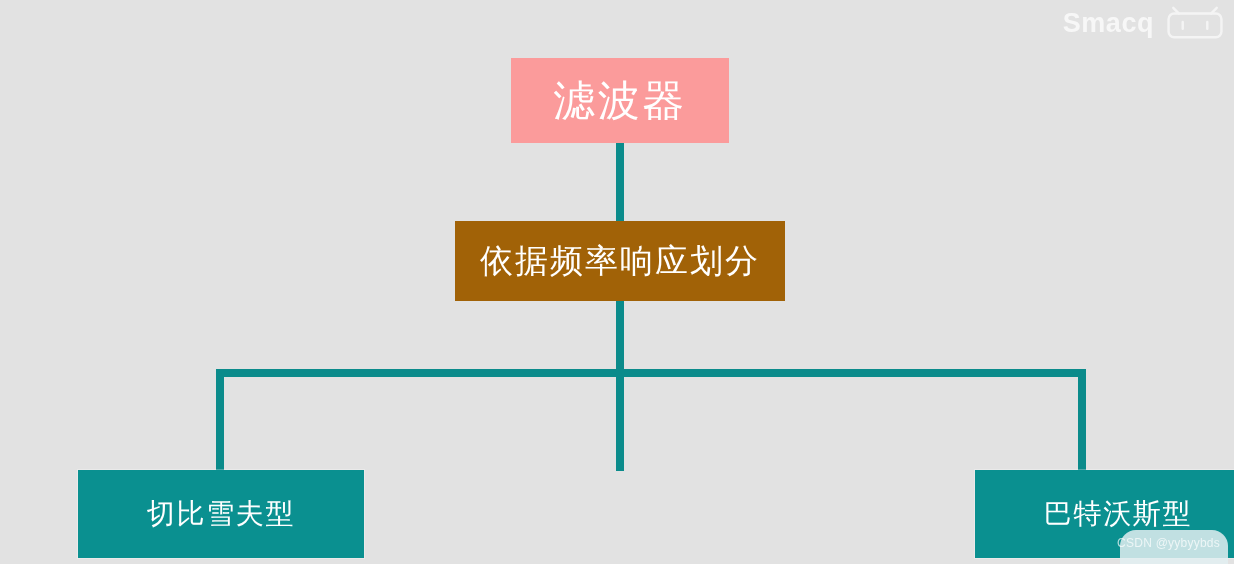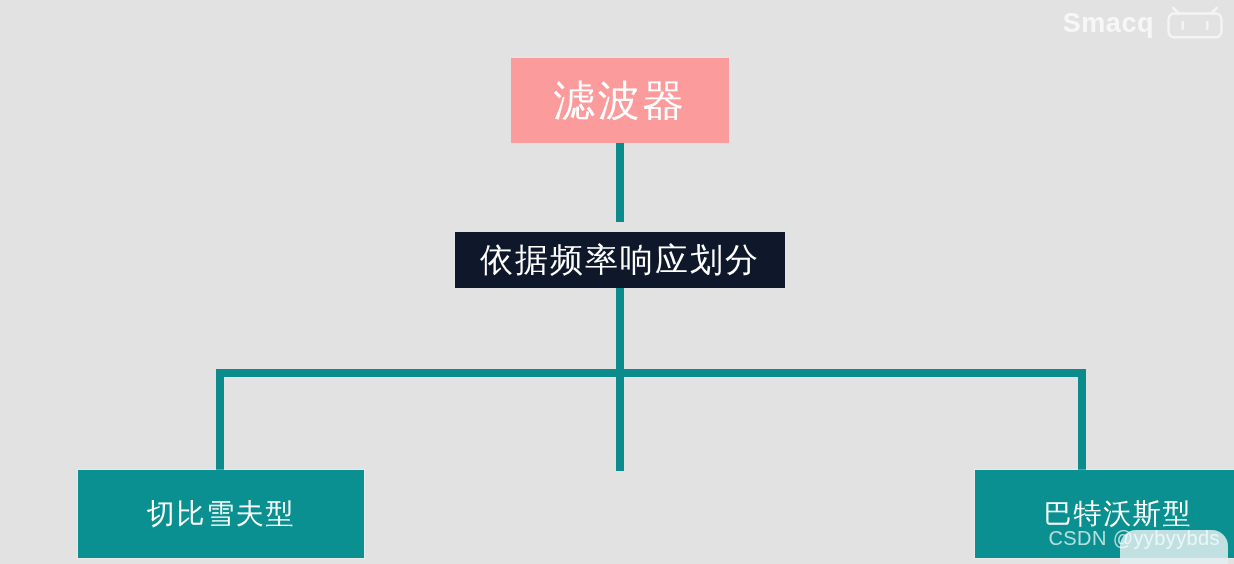--- a/index.html
+++ b/index.html
@@ -50,24 +50,23 @@
     width: 218px;
     height: 85px;
     background: #fb9b9b;
     font-size: 42px;
   }
 
   .node-criterion {
     left: 455px;
     top: 221px;
     width: 330px;
-    height: 56px;
-    background: #0f172a;
+    height: 80px;
+    background: #a16207;
     font-size: 33px;
-    margin-top: 11px;
   }
 
   .node-leaf {
     top: 470px;
     height: 88px;
     background: #0a9090;
     font-size: 28px;
     box-shadow: 0 0 0 1px rgba(255,255,255,0.28);
   }
   .node-leaf-1 { left: 78px;  width: 286px; }
@@ -92,21 +91,21 @@
   .wm-brand-logo {
     width: 62px;
     height: 34px;
     opacity: 0.62;
   }
   .wm-csdn {
     position: absolute;
     right: 14px;
     bottom: 14px;
     color: rgba(255,255,255,0.70);
-    font-size: 20px;
+    font-size: 12px;
     letter-spacing: 0.02em;
     z-index: 5;
     pointer-events: none;
     white-space: nowrap;
     margin-top: 16px;
   }
   .wm-blob {
     position: absolute;
     right: 6px;
     bottom: -18px;

